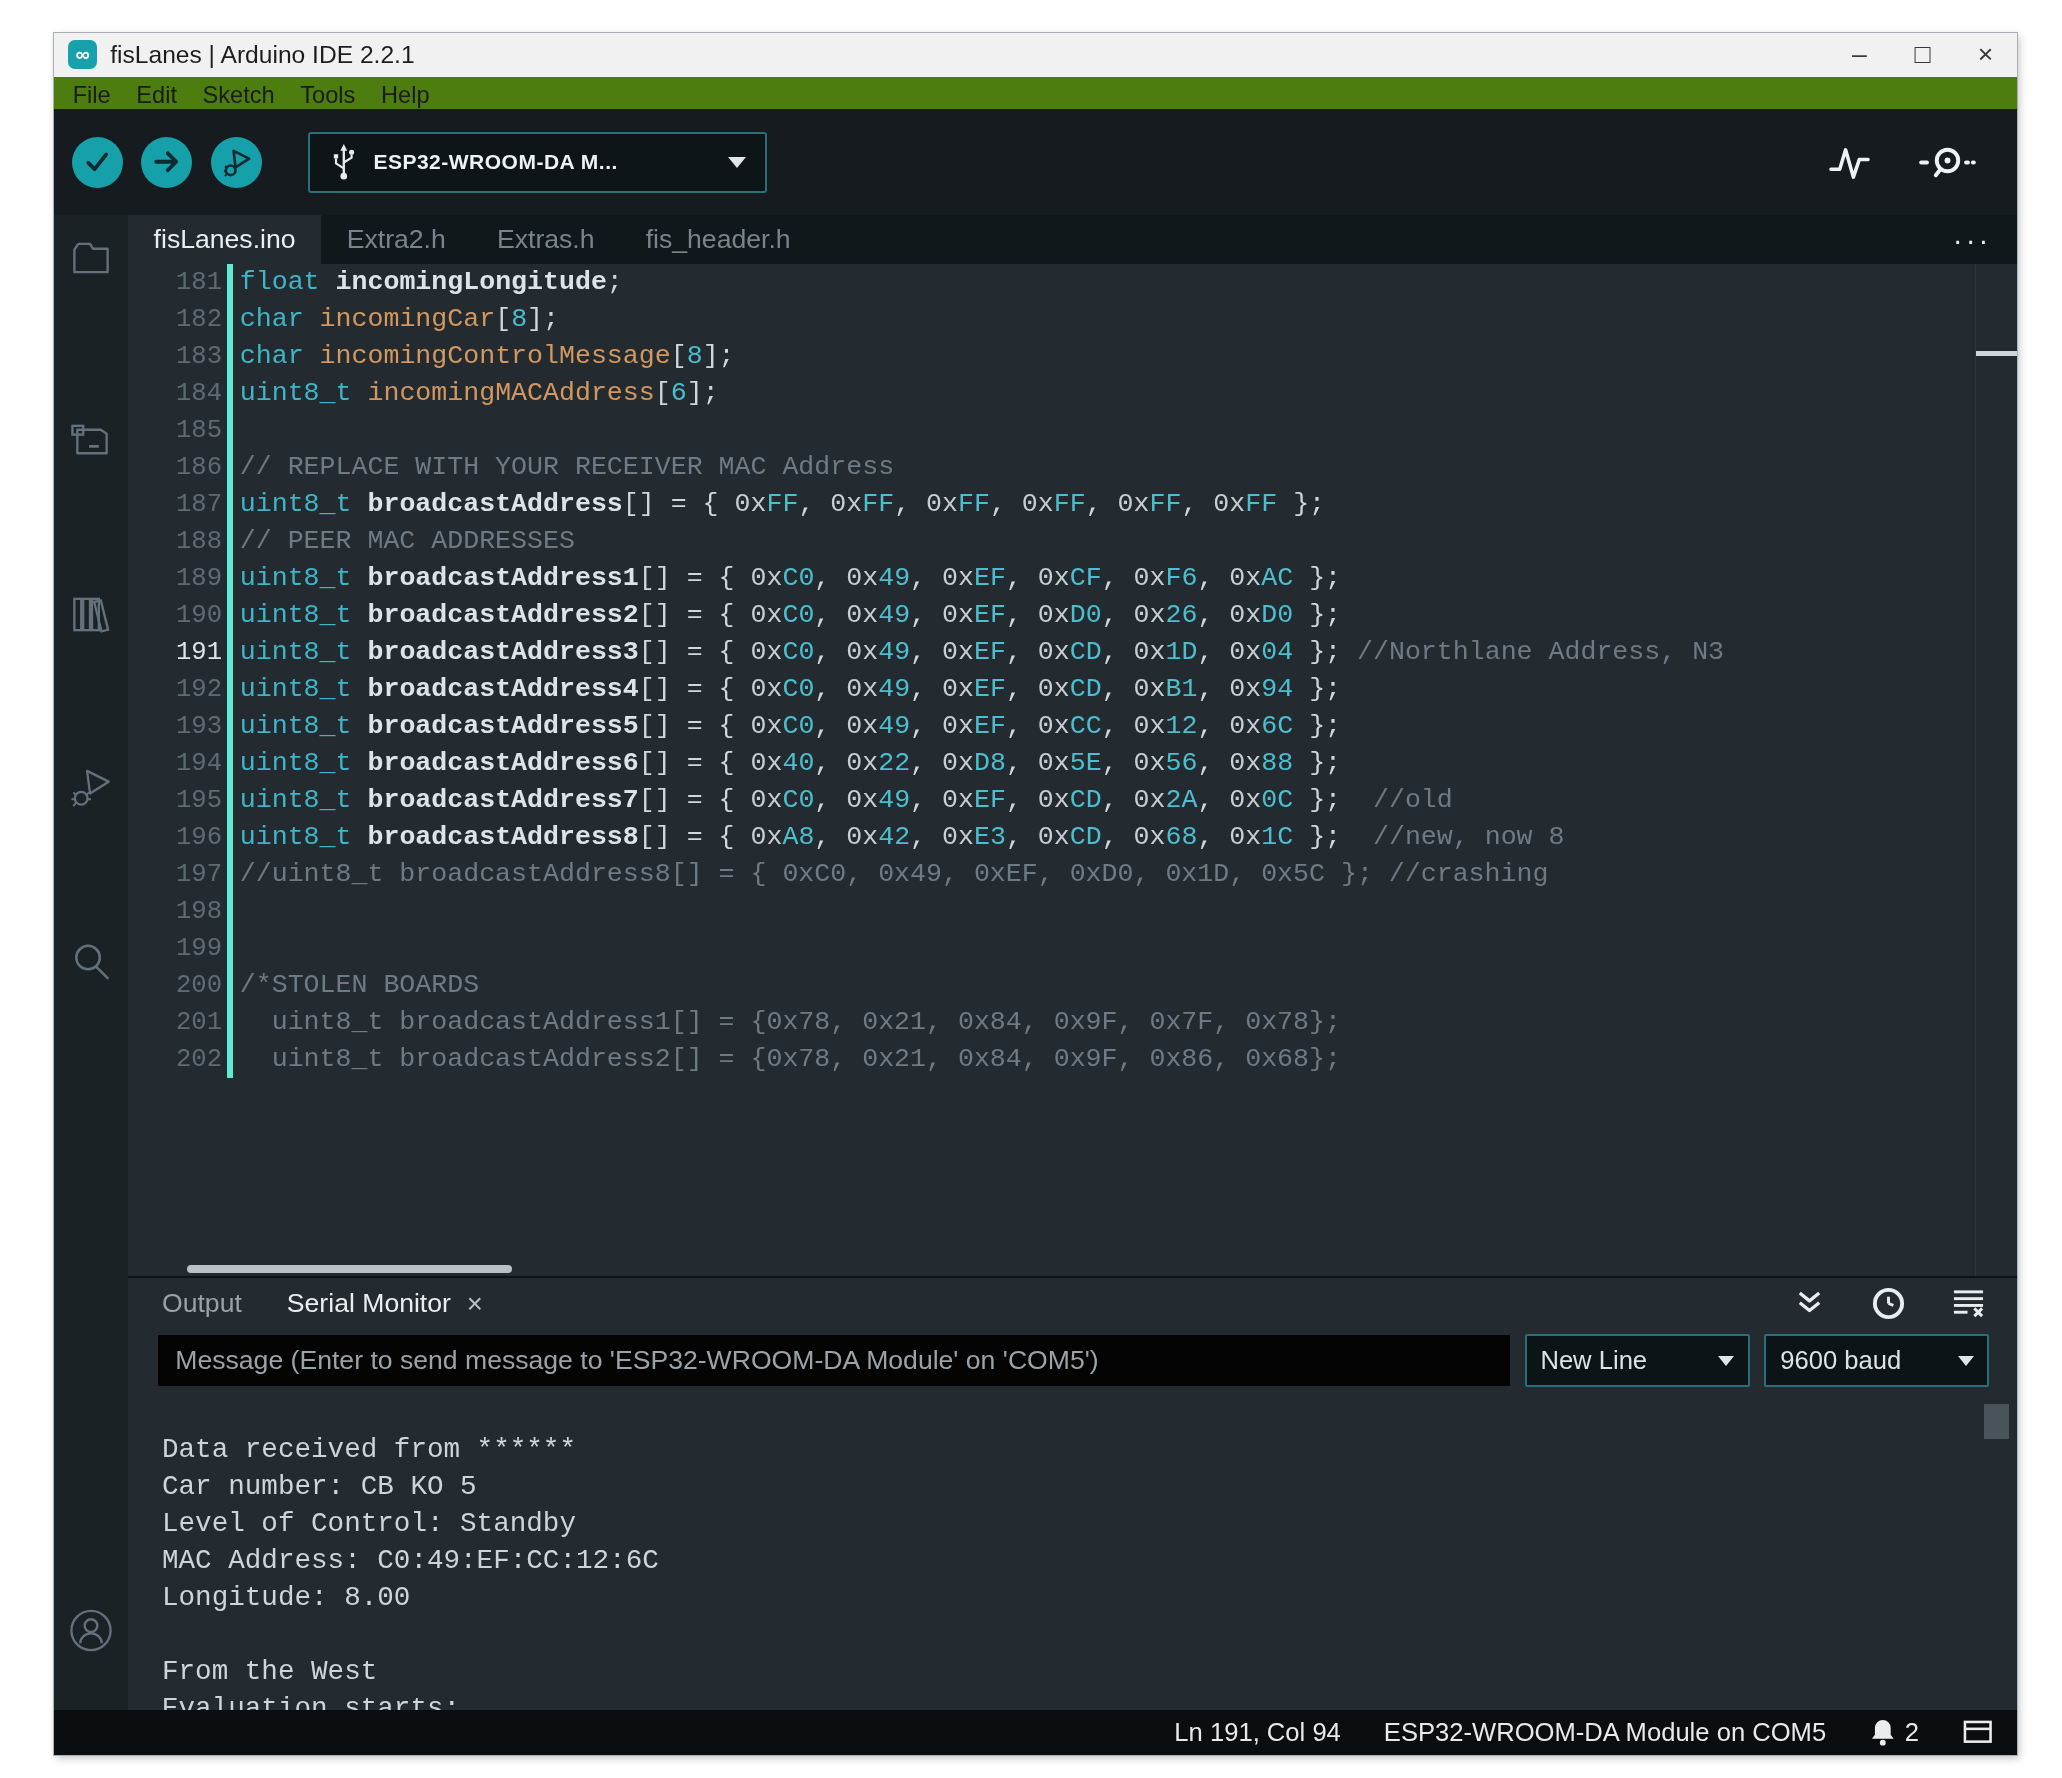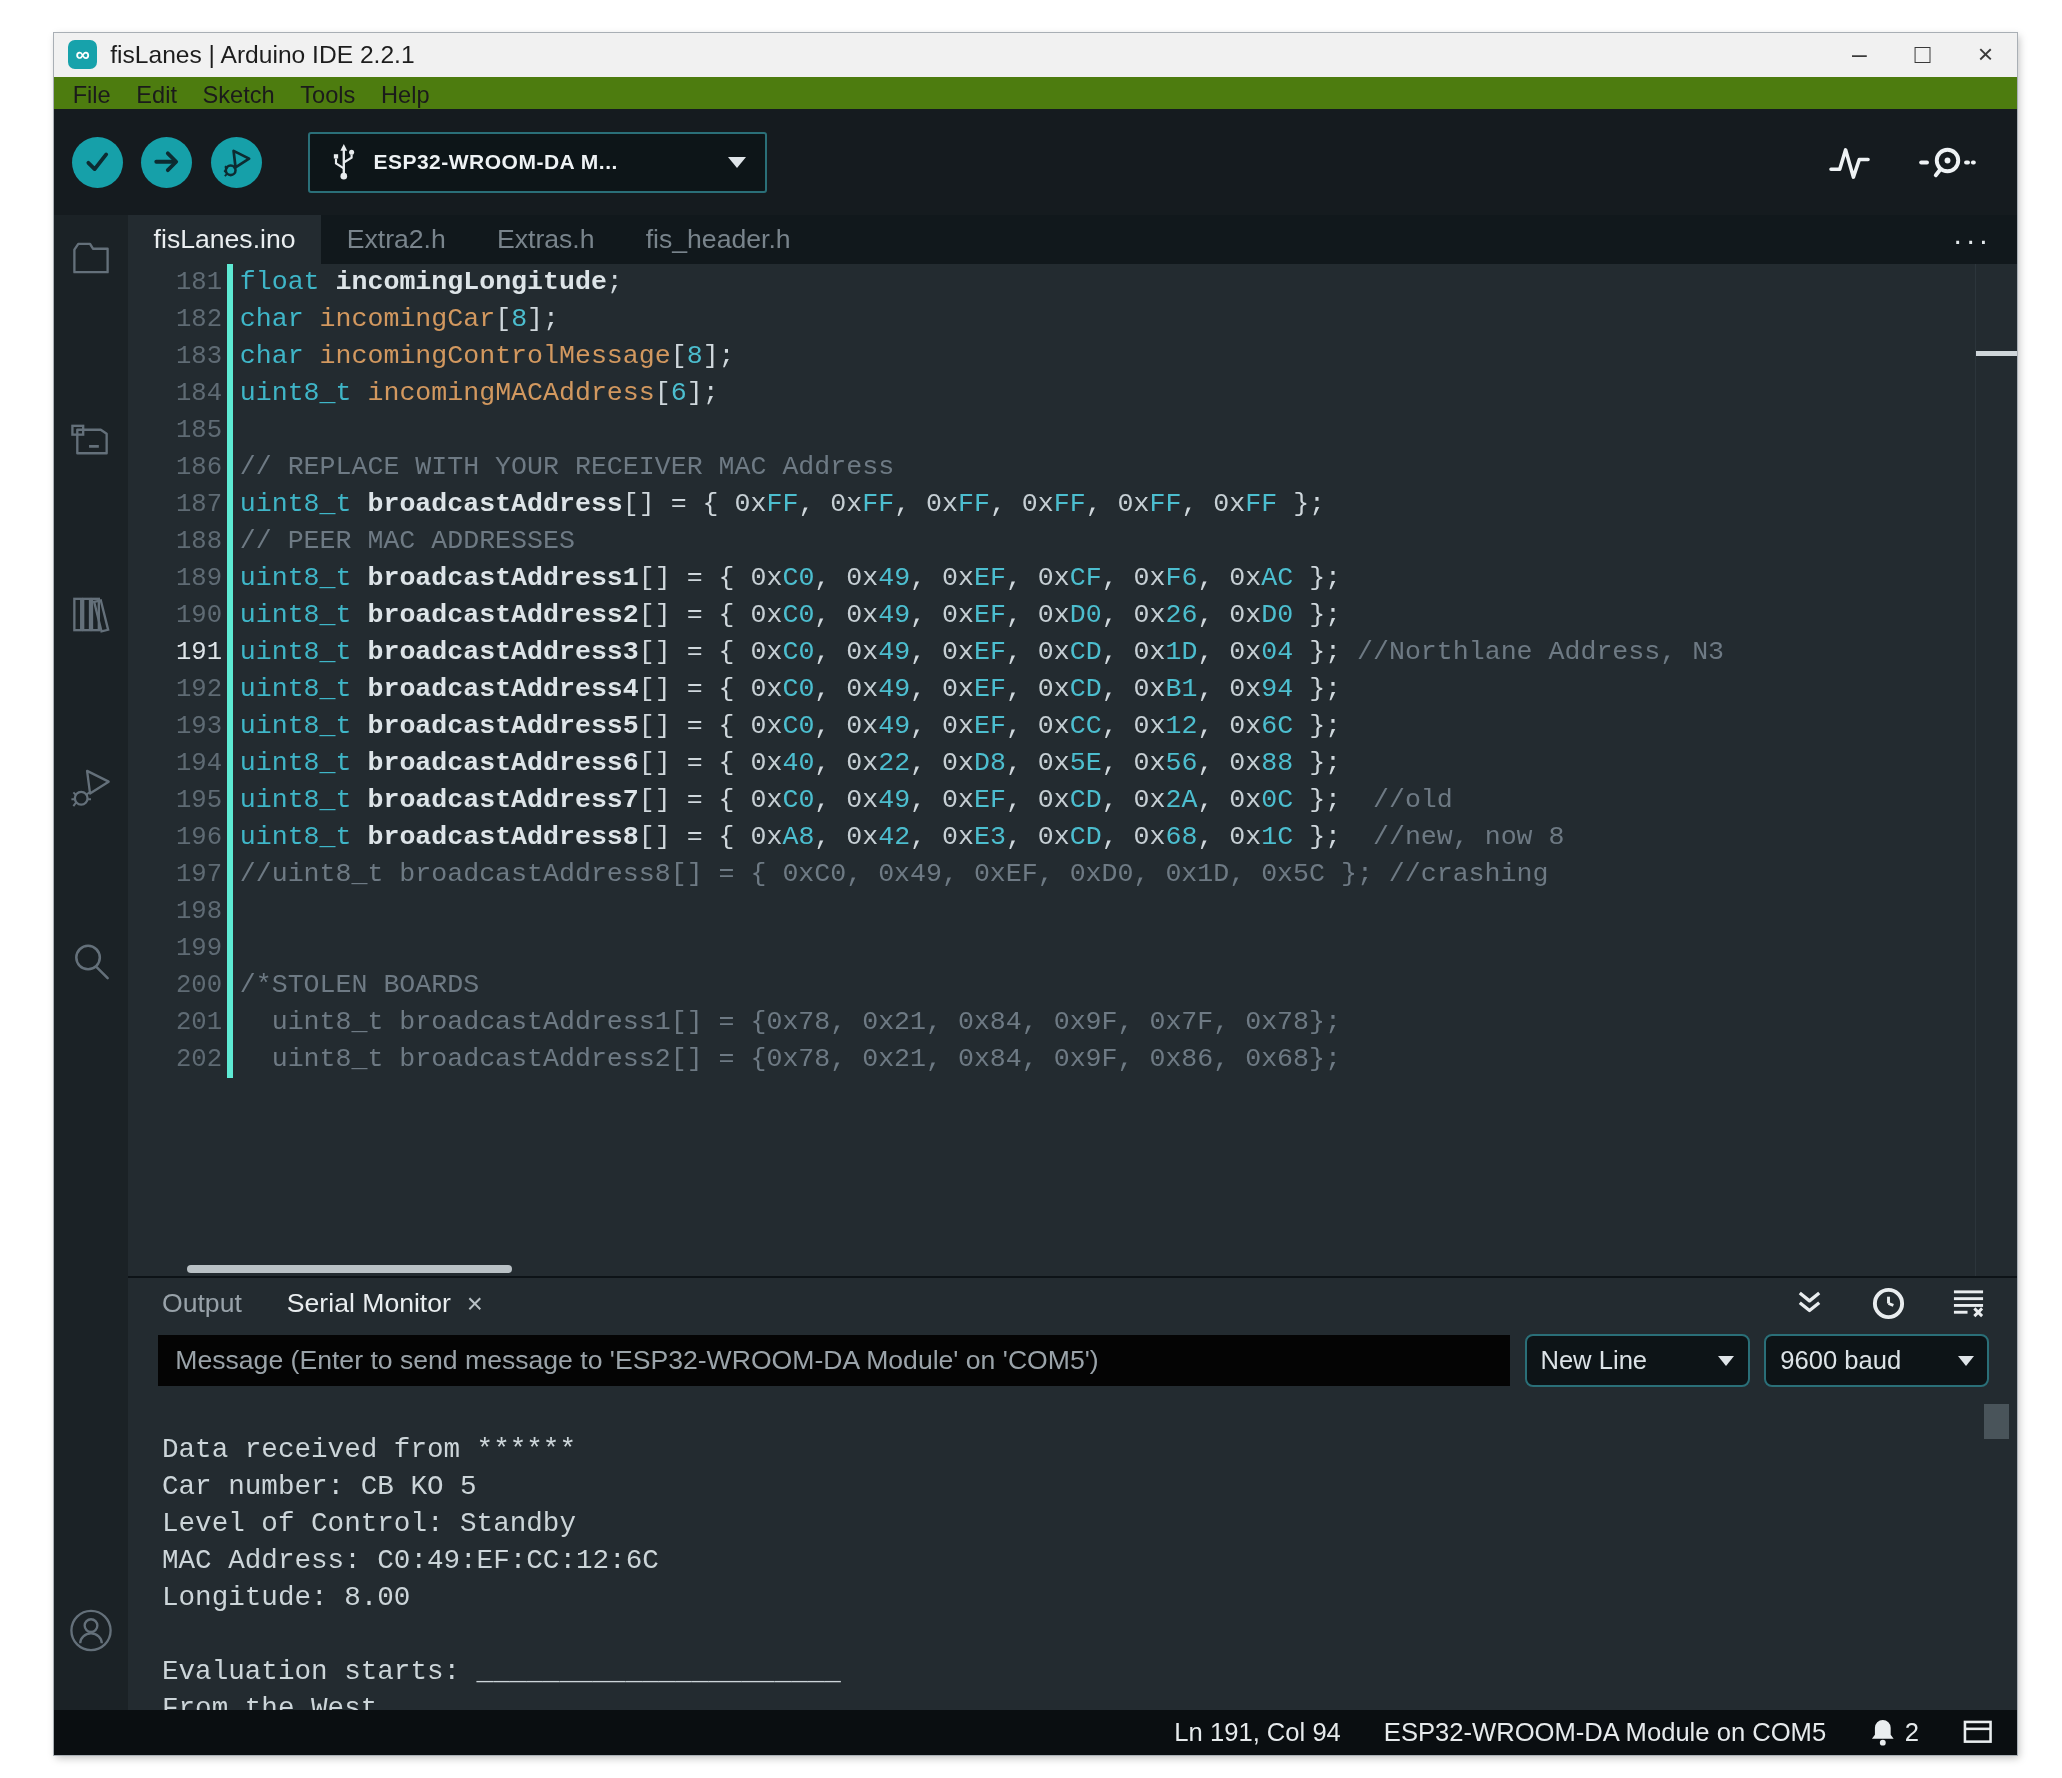--- a/index.html
+++ b/index.html
@@ -64,21 +64,21 @@
   .paneltabs { height:53px; background:#232b30; border-top:2px solid #0d1317; display:flex; align-items:center; padding-left:34px; flex:none; }
   .ptab { font-size:26.6px; color:#98a2a9; margin-right:45px; display:flex; align-items:center; }
   .ptab.active { color:#e9edef; }
   .ptab .closex { margin-left:15.8px; color:#b9c1c6; font-size:27.6px; }
   .ph-icons { margin-left:auto; display:flex; align-items:center; gap:45px; margin-right:31.5px; }
 
   .inputrow { height:63px; display:flex; align-items:center; padding:0 27.6px 0 29.6px; background:#232b30; flex:none; }
   .msginput { flex:1; height:51px; background:#040404; border:none; outline:none; color:#9aa3a9;
               font-size:26.6px; font-family:"Liberation Sans", sans-serif; padding:0 17.7px; }
   .msginput::placeholder { color:#9aa3a9; }
-  .dropdown { width:225px; height:53px; margin-left:14.8px; background:#0d1417; border:2px solid #2a6f78; border-radius:8px;
+  .dropdown { width:225px; height:53px; margin-left:14.8px; background:#0d1417; border:2px solid #2a6f78; border-radius:2px;
               display:flex; align-items:center; padding:0 13.8px; flex:none; }
   .dropdown .dlabel { color:#dce3e7; font-size:25.6px; }
   .dropdown .caret-down { border-left-width:8.9px; border-right-width:8.9px; border-top-width:10.8px; }
 
   .serial { flex:1; background:#232b30; position:relative; overflow:hidden;
             font-family:Liberation Mono, monospace; font-size:27.6px; color:#ccd5d9; padding:39px 0 0 34px; }
   .serial-line { height:37px; line-height:37px; white-space:pre; }
   .sscroll { position:absolute; right:7.9px; top:11.8px; width:25.6px; height:35px; background:#49545a; }
 
   
@@ -307,22 +307,22 @@
       </div>
 
       <div class="serial">
         <div id="serial-lines">
             <div class="serial-line">Data received from ******</div>
             <div class="serial-line">Car number: CB KO 5</div>
             <div class="serial-line">Level of Control: Standby</div>
             <div class="serial-line">MAC Address: C0:49:EF:CC:12:6C</div>
             <div class="serial-line">Longitude: 8.00</div>
             <div class="serial-line"></div>
+            <div class="serial-line">From the West</div>
             <div class="serial-line">Evaluation starts: ______________________</div>
-            <div class="serial-line">From the West</div>
             <div class="serial-line">Car is on the right.</div>
             <div class="serial-line"></div>
             <div class="serial-line">From the North</div>
           </div>
         <div class="sscroll"></div>
       </div>
     </div>
   </div>
 
   <div class="statusbar">

